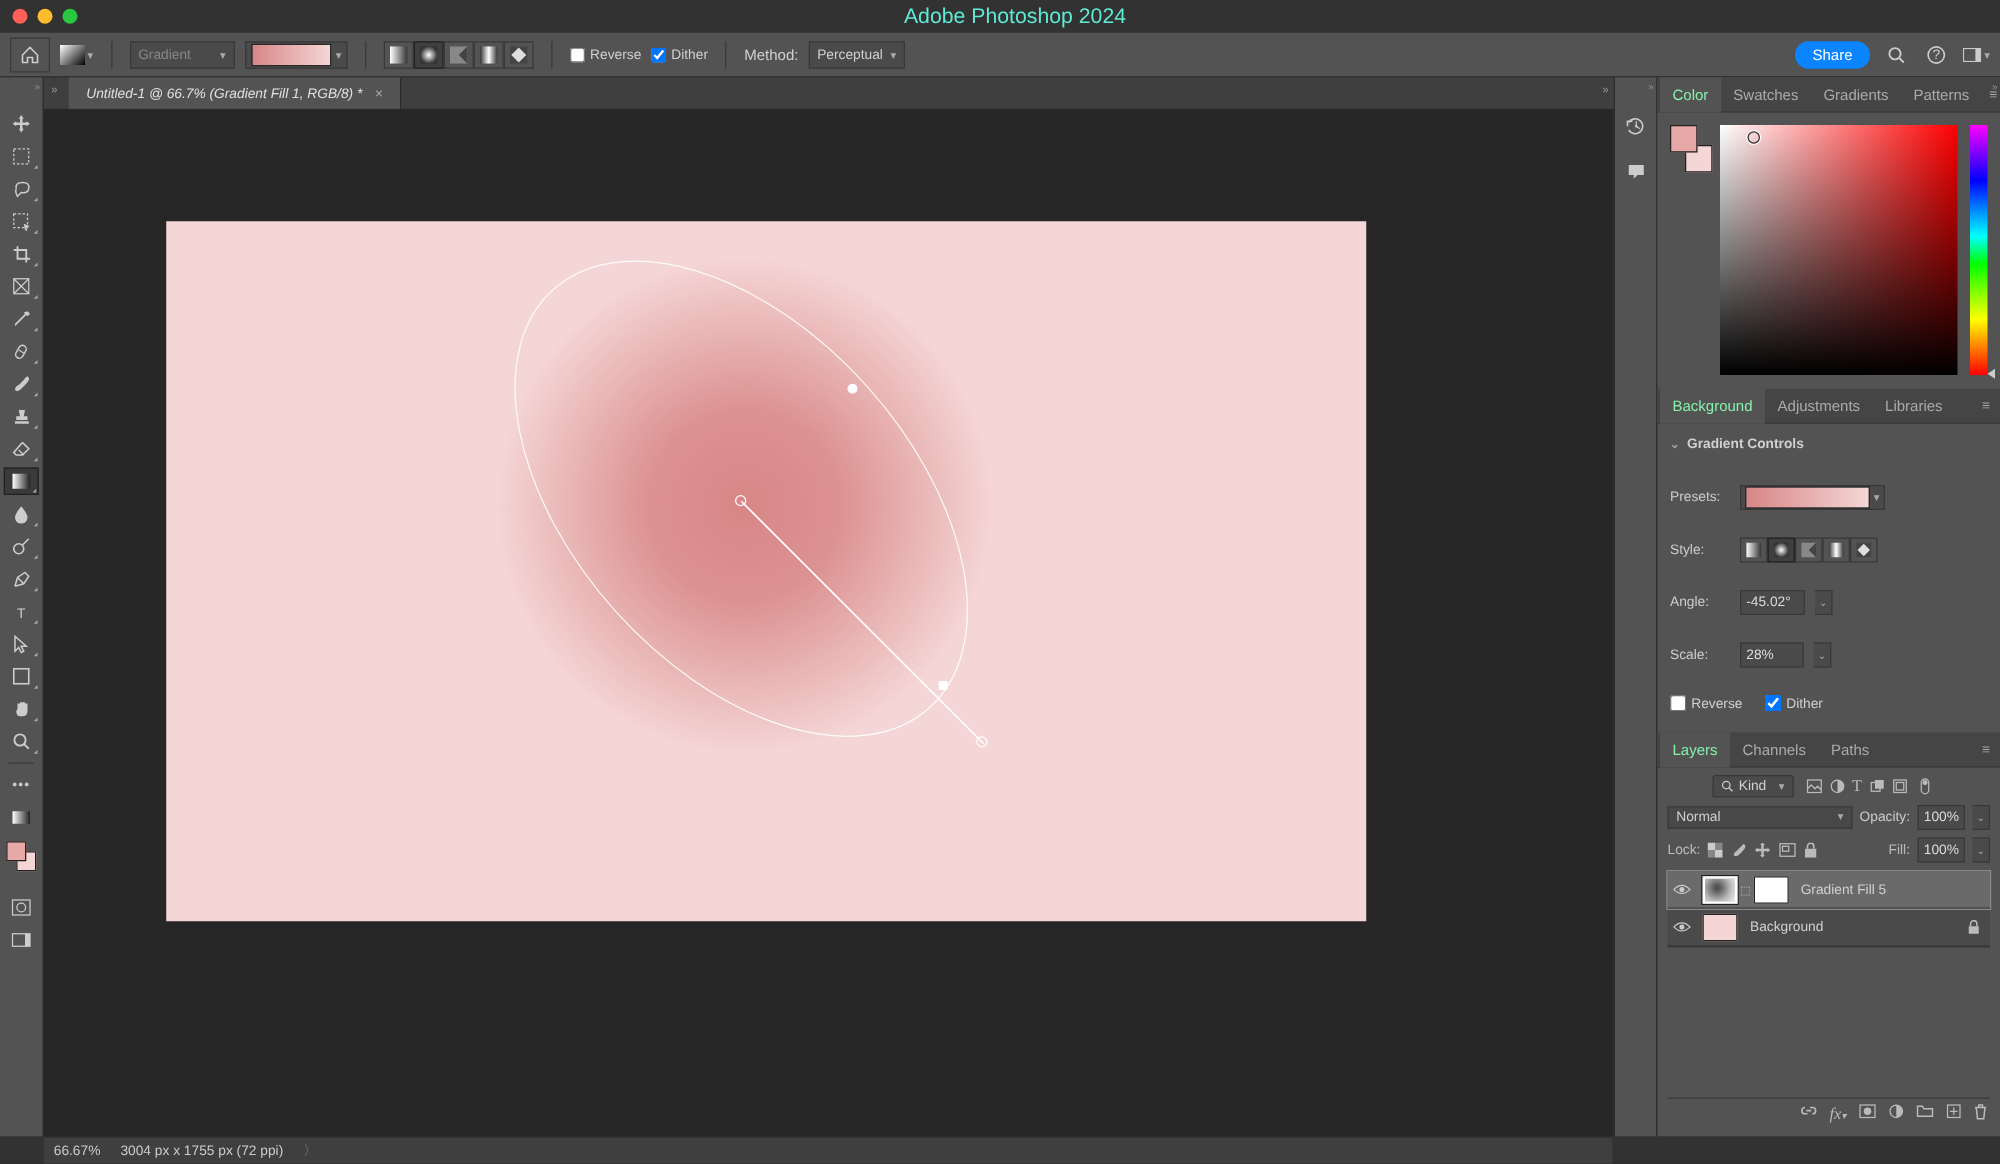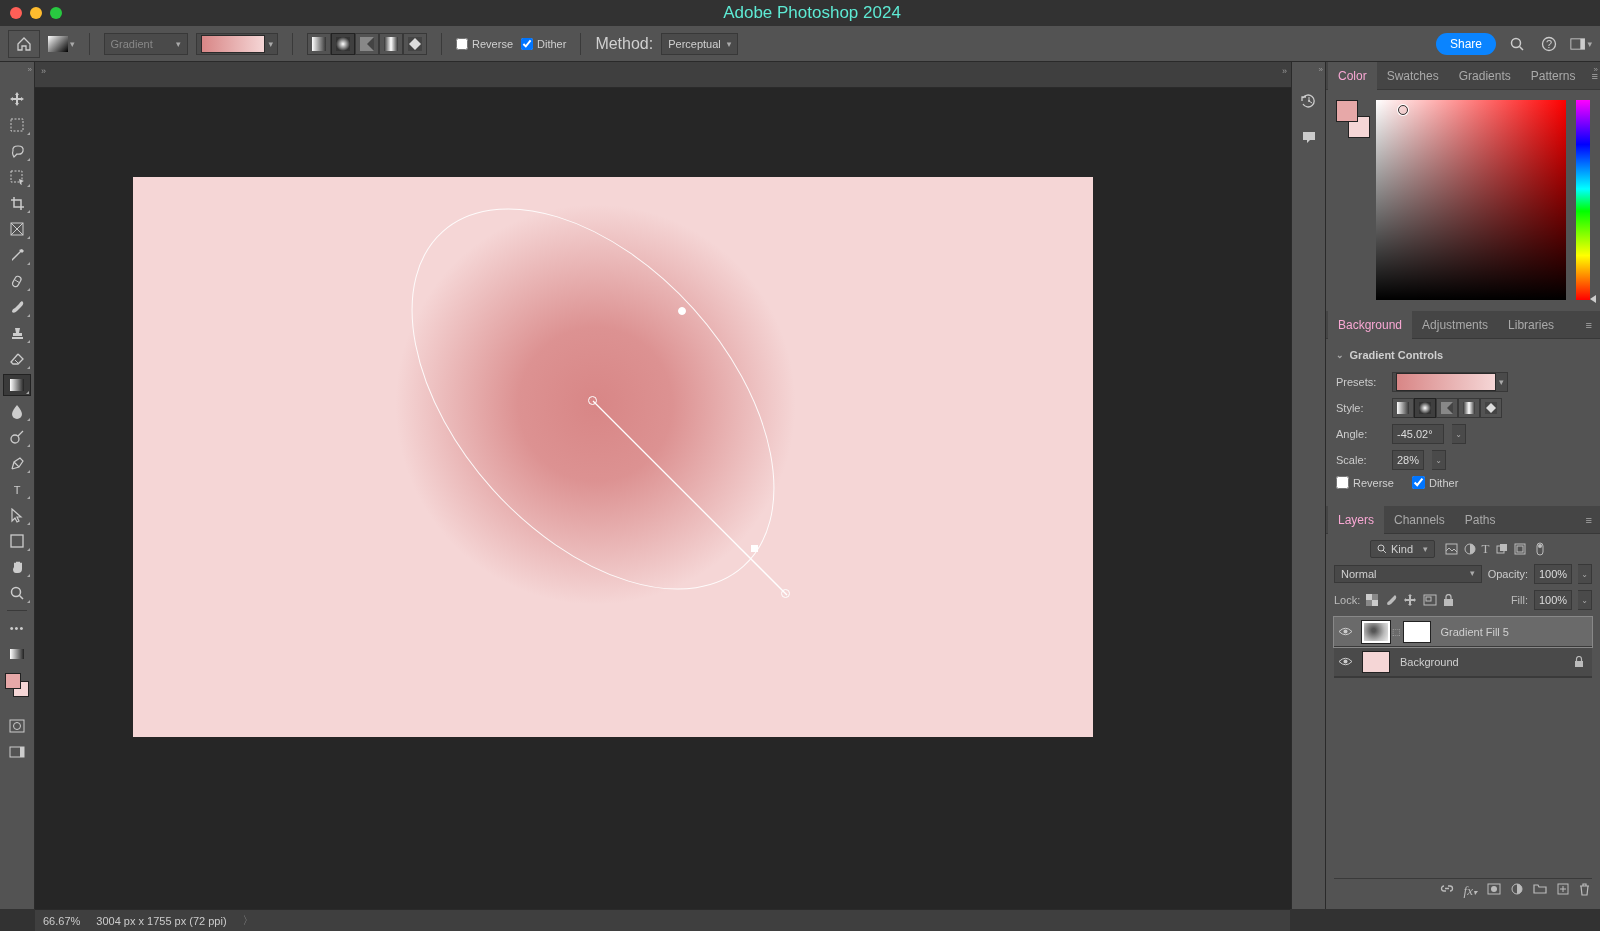--- a/index.html
+++ b/index.html
@@ -54,39 +54,39 @@
 .grad-handle.filled { background: white; }
 
 .collapsed-panels { width: 34px; background: #535353; border-left: 1px solid #2a2a2a; display: flex; flex-direction: column; align-items: center; padding-top: 28px; gap: 14px; position:relative;}
 .collapsed-panels .exp { position:absolute; top:3px; right:2px; font-size:8px; color:#999;}
 
 
 .panels { width: 275px; background: #535353; display: flex; flex-direction: column; border-left: 1px solid #2a2a2a; position:relative; }
 .panels .exp { position:absolute; top:3px; right:2px; font-size:8px; color:#999; z-index:10;}
 .panel-tabs { display: flex; height: 28px; align-items: center; padding: 0 2px; border-bottom: 1px solid #383838; background: #454545; gap:0; position:relative;}
 .panel-tab { padding: 0 10px; height: 28px; display: flex; align-items: center; cursor: pointer; font-size: 12px; color: #aaa; }
-.panel-tab.active { background: #535353; color: #f9a8d4; }
+.panel-tab.active { background: #535353; color: #86efac; }
 .panel-menu { margin-left: auto; padding: 0 6px; cursor: pointer; color: #aaa; }
 
 .color-panel-body { height: 215px; padding: 10px; display: flex; gap: 10px; background:#535353; }
 .color-swatches { width: 30px; position:relative; height:30px; }
 .color-swatches .fg { width: 22px; height: 22px; background: #e7a8a8; border: 1px solid #222; position:absolute; top:0; left:0; z-index:2; }
 .color-swatches .bg { width: 22px; height: 22px; background: #f5d6d6; border: 1px solid #222; position:absolute; bottom:-8px; right:-4px; }
 .sb-picker { flex: 1; height: 200px; position: relative; background: linear-gradient(to top, black, transparent), linear-gradient(to right, white, #ff0000); }
 .sb-cursor { position: absolute; width: 10px; height: 10px; border: 1.5px solid #333; border-radius: 50%; box-shadow: 0 0 0 1px white; }
 .hue-strip { width: 14px; height: 200px; background: linear-gradient(to bottom, #ff00ff, #8000ff, #0000ff, #0080ff, #00ffff, #00ff00, #80ff00, #ffff00, #ff8000, #ff0000); position:relative; }
 .hue-arrow { position:absolute; right:-6px; bottom:-3px; width:0; height:0; border-top:4px solid transparent; border-bottom:4px solid transparent; border-right:6px solid #ccc; }
 
 .props-body { padding: 8px 10px; font-size: 12px; flex:0 0 auto; }
 .props-header { display: flex; align-items: center; gap: 8px; padding: 6px 0 10px 0; }
 .props-icon { width: 20px; height: 18px; background: linear-gradient(135deg,#fff,#333); border:1px solid #222; }
 .mask-icon { width: 20px; height: 18px; background: #222; border:1px solid #222; display:flex; align-items:center; justify-content:center;}
 .mask-icon::before { content:''; width:12px; height:12px; background:white; border-radius:50%;}
 .collapse-row { display: flex; align-items: center; gap: 6px; font-weight: bold; padding: 2px 0 8px 0; cursor:pointer; }
-.prop-row { display: flex; align-items: center; gap: 8px; padding: 3px 0; }
+.prop-row { display: flex; align-items: center; gap: 8px; padding: 3px 0; margin-top: 16px; }
 .prop-label { width: 48px; color: #ccc; }
 .preset-sw { width: 100px; height: 18px; background: linear-gradient(to right, #d88686, #f5d6d6); border: 1px solid #2a2a2a; }
 .preset-wrap { display:flex; align-items:center; border:1px solid #383838; background:#4a4a4a; padding:0 3px; gap:3px;}
 .style-row .style-btn { width:22px; height:20px; }
 .num-input { width: 52px; height: 20px; background: #4a4a4a; border: 1px solid #383838; color: #ddd; padding: 0 4px; display:flex; align-items:center; }
 .small-v { width:14px; height:20px; background:#4a4a4a; border:1px solid #383838; border-left:none; display:flex; align-items:center; justify-content:center; color:#aaa; font-size:8px; cursor:pointer;}
 .prop-chk { display:flex; align-items:center; gap:4px; }
 
 .layers-body { padding: 6px 8px; font-size: 12px; display:flex; flex-direction:column; gap:6px; flex:1; }
 .filter-row { display: flex; align-items:center; gap:4px;padding-left:36px; }
@@ -198,21 +198,21 @@
   <div class="sep-v"></div>
   <label class="chk">
       <input type="checkbox" style=""> 
       <span>Reverse</span>
     </label>
   <label class="chk">
       <input type="checkbox" checked="" style=""> 
       <span>Dither</span>
     </label>
   <div class="sep-v"></div>
-  <span style="font-size:16px;">Method:</span>
+  <span style="font-size:12px;">Method:</span>
   <div class="method-sel">
       <span>Perceptual</span>
       <span class="caret-down">▾</span>
     </div>
 
   <div class="right-group">
     <div class="share-btn">Share</div>
     <div class="icon-btn">
         <svg width="16" height="16" viewBox="0 0 16 16">
           <circle cx="7" cy="7" r="4.5" fill="none" stroke="#ccc" stroke-width="1.5"></circle>
@@ -493,21 +493,21 @@
             </div>
         </div>
       </div>
       <div class="prop-row">
         <span class="prop-label">Angle:</span>
         <div class="num-input">-45.02°</div>
         <div class="small-v">⌄</div>
       </div>
       <div class="prop-row">
         <span class="prop-label">Scale:</span>
-        <div class="num-input" style="width:32px;">28%</div>
+        <div class="num-input" style="width:51px;">28%</div>
         <div class="small-v">⌄</div>
       </div>
       <div class="prop-row" style="gap:18px;">
         <label class="prop-chk">
             <input type="checkbox" style=""> 
             <span>Reverse</span>
           </label>
         <label class="prop-chk">
             <input type="checkbox" checked="" style=""> 
             <span>Dither</span>
@@ -681,20 +681,24 @@
             </svg>
           </span>
       </div>
     </div>
   </div>
 </div>
 
 <div style="position:absolute; top:62px; left:35px; right:309px; height:26px; background:#3f3f3f; display:flex; border-bottom:1px solid #2a2a2a;">
   <span style="position:absolute;left:-28px;top:6px;font-size:8px;color:#999;"></span>
   <span style="position:absolute;left:6px;top:4px;font-size:9px;color:#999;">»</span>
+  <div class="doc-tab" style="margin-left:20px;">
+    <span>Untitled-1 @ 66.7% (Gradient Fill 1, RGB/8) *</span>
+    <span style="margin-left:10px;color:#aaa;cursor:pointer;">×</span>
+  </div>
   <span style="position:absolute;right:4px;top:4px;font-size:9px;color:#999;">»</span>
 </div>
 
 <div class="statusbar">
   <span>66.67%</span>
   <span>3004 px x 1755 px (72 ppi)</span>
   <span class="arrow">〉</span>
 </div>
 
 </body></html>

